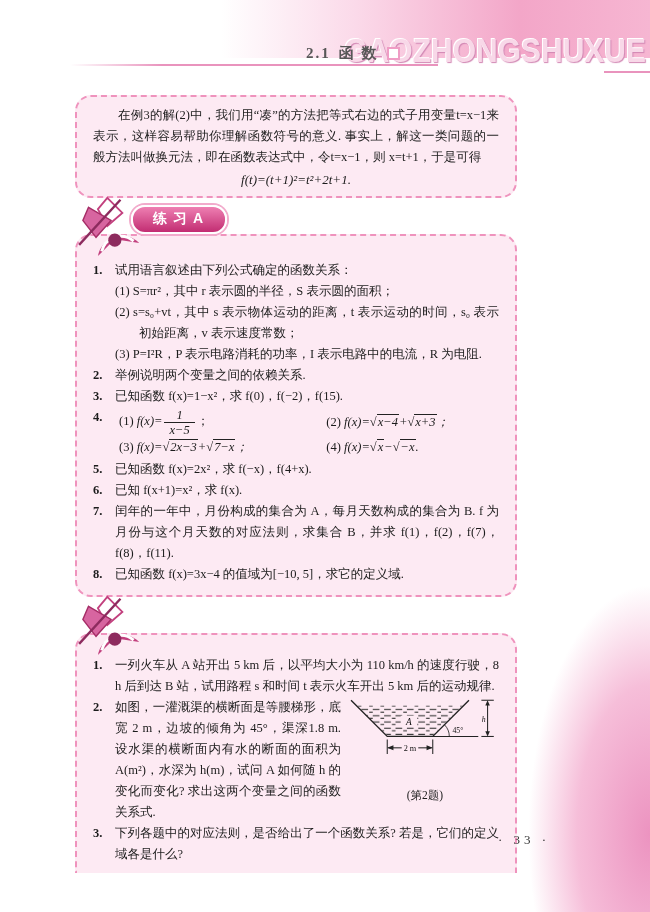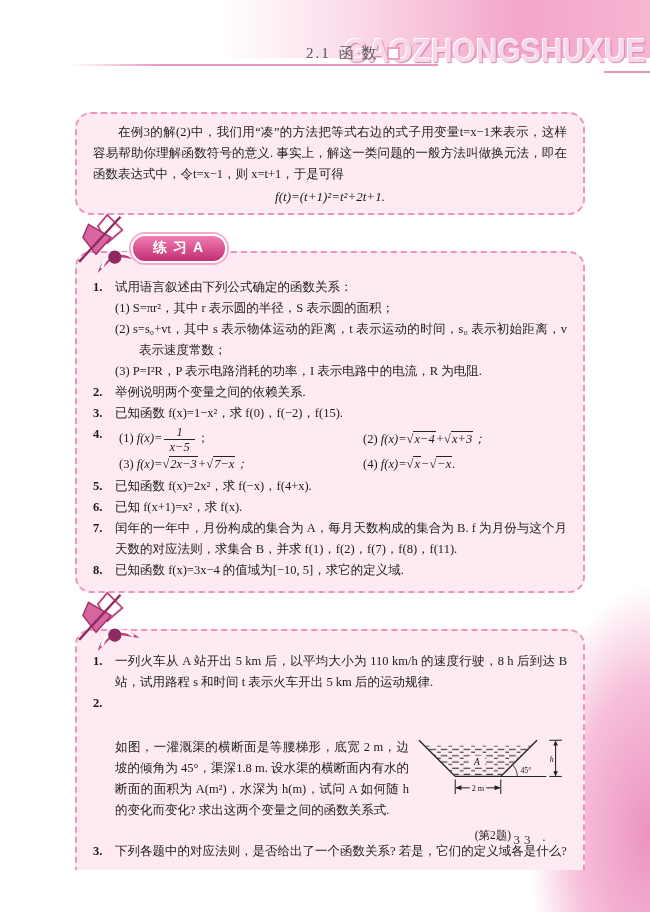--- a/index.html
+++ b/index.html
@@ -6,62 +6,62 @@
   #page{position:relative;width:650px;height:912px;background:#ffffff;overflow:hidden;
         font-family:"Liberation Serif","DejaVu Serif",serif;color:#1c1c1c;}
 
   
   .top-band{position:absolute;left:0;top:0;width:650px;height:58px;
     background:linear-gradient(90deg,#ffffff 34%,#fbd9e9 55%,#f3a6c8 80%,#f6b6d2 100%);}
   .watermark{position:absolute;top:34px;right:4px;font-family:"Liberation Sans","DejaVu Sans",sans-serif;
     font-weight:bold;font-size:30px;letter-spacing:0px;color:#f8d8e8;
     text-shadow:-1px -1px 0 #ffffff,1px 1px 1px #d186b3;transform:scaleY(1.12);}
   .chapter-head{position:absolute;top:44px;left:306px;font-size:15px;color:#575757;
-    letter-spacing:2px;display:flex;align-items:center;gap:8px;}
+    letter-spacing:2px;display:flex;align-items:center;gap:8px;font-weight:bold;}
   .sq{display:inline-block;width:9px;height:9px;border:2px solid #ef9dc5;background:#fff;}
   .rule-left{position:absolute;top:64px;left:70px;width:368px;height:2px;
     background:linear-gradient(90deg,rgba(233,147,189,0),#e993bd 25%,#e993bd);}
   .rule-right{position:absolute;top:71px;right:0;width:46px;height:2px;background:#e993bd;}
   .corner-wash{position:absolute;right:0;bottom:0;width:135px;height:390px;
     background:radial-gradient(120% 85% at 100% 80%,#ec93c0 0%,#f6bed9 45%,rgba(255,255,255,0) 75%);}
 
-  .content{position:absolute;left:75px;top:112px;width:510px;}
+  .content{position:absolute;left:75px;top:95px;width:442px;}
 
   
   .note-box,.ex-box{box-sizing:border-box;background:#fdeaf3;border:2px dashed #ef93bd;border-radius:16px;}
   .note-box{padding:8px 16px 6px;}
   .note-p{margin:0;font-size:12.5px;line-height:21px;text-align:justify;text-indent:2em;}
   .note-f{text-align:center;font-size:13px;line-height:21px;margin-top:1px;}
 
   .ex-section{position:relative;margin-top:36px;}
   .ex-box{padding:24px 16px 10px;}
   .ex-box.open-bottom{border-bottom:none;border-radius:16px 16px 0 0;padding-top:20px;padding-bottom:8px;}
   .ex-head{position:absolute;top:-38px;left:2px;z-index:2;display:flex;align-items:flex-end;}
-  .ex-pill{margin-left:-16px;margin-bottom:12px;background:linear-gradient(180deg,#ee7fb2,#c22d72);
+  .ex-pill{margin-left:-16px;margin-bottom:24px;background:linear-gradient(180deg,#ee7fb2,#c22d72);
     border:2px solid #ffffff;box-shadow:0 0 0 2px #f2abcc;border-radius:14px;
     padding:3px 16px 4px 20px;color:#ffffff;font-family:"Liberation Sans","DejaVu Sans",sans-serif;
     font-weight:bold;font-size:14px;letter-spacing:6px;white-space:nowrap;}
 
   
   .prob{display:flex;font-size:12.5px;line-height:21px;}
   .pnum{flex:none;width:22px;font-weight:bold;}
   .pbody{flex:1;text-align:justify;}
   .sub{padding-left:24px;text-indent:-24px;}
   .grid2{display:grid;grid-template-columns:54% 46%;align-items:center;margin:1px 0;}
   .gitem{line-height:21px;padding-left:4px;}
   .math{font-style:italic;}
   .frac{display:inline-flex;flex-direction:column;text-align:center;vertical-align:middle;margin:0 2px;}
   .fnum,.fden{display:block;line-height:14px;padding:0 5px;}
   .fden{border-top:1px solid #222;}
   .sqrt{white-space:nowrap;}
   .rsign{font-style:normal;}
   .rad{border-top:1px solid #222;padding:0 1px;}
 
   
-  .with-diagram{padding-right:158px;position:relative;min-height:104px;margin-top:44px;}
+  .with-diagram{padding-right:158px;position:relative;min-height:104px;}
   .diagram{position:absolute;right:-2px;top:-2px;width:152px;text-align:center;}
   .diagram-caption{font-size:11.5px;line-height:15px;color:#1c1c1c;}
 
   .page-num{position:absolute;top:832px;left:498px;font-size:13px;color:#333;letter-spacing:4px;
     font-family:"Liberation Serif","DejaVu Serif",serif;}
 </style>
 </head>
 <body>
 
 <div id="page">

